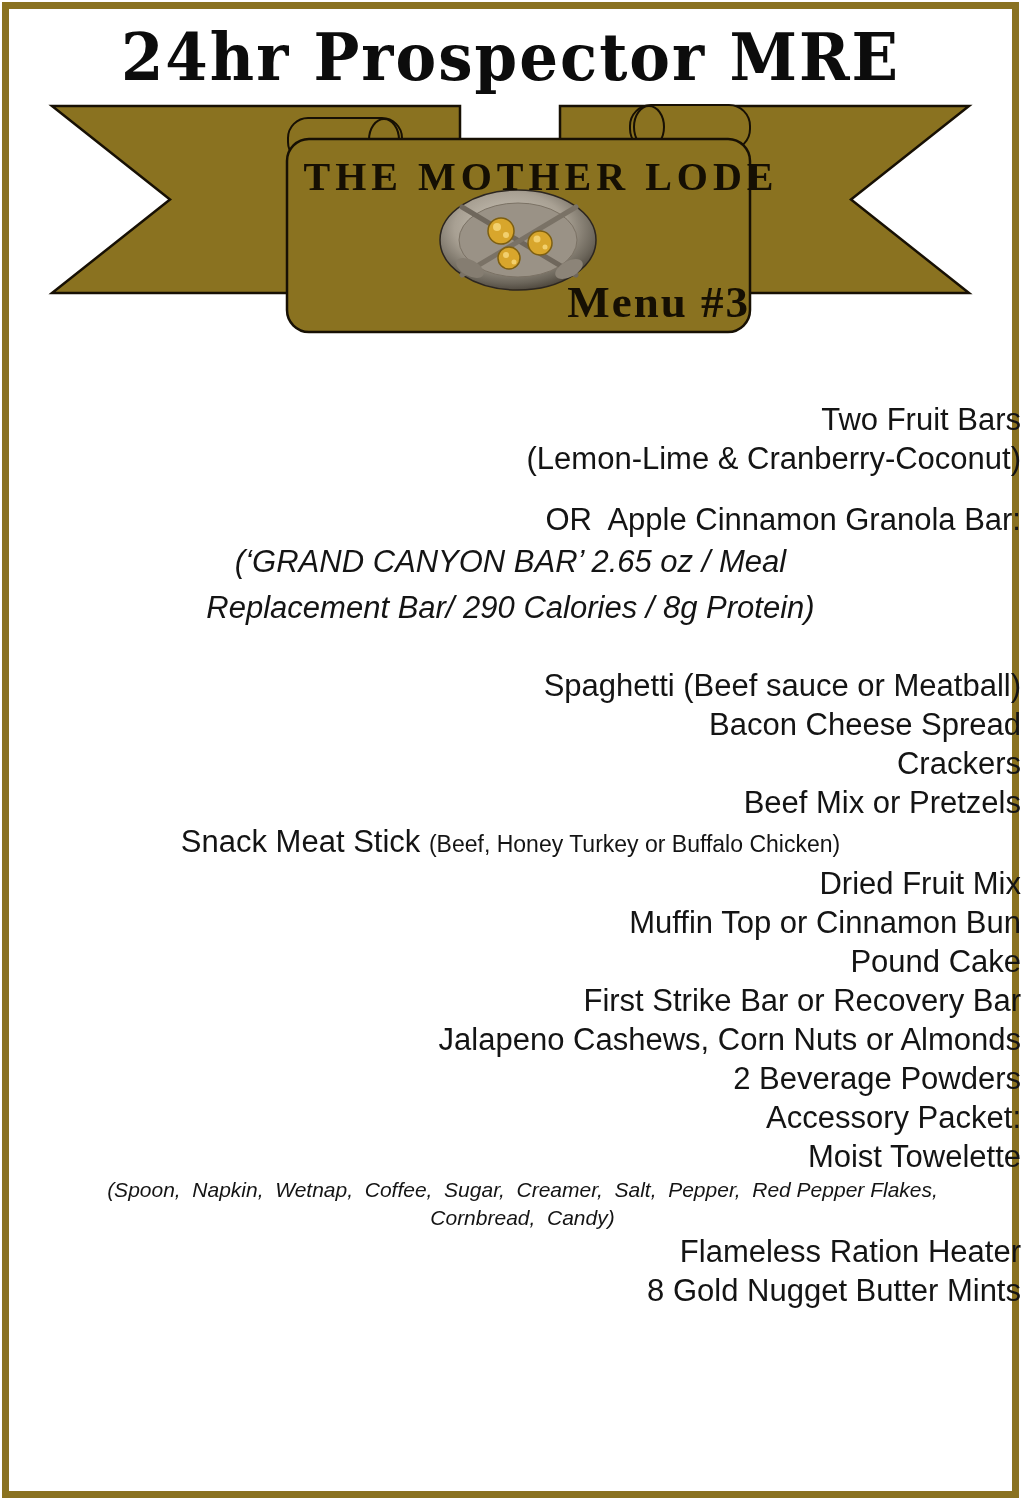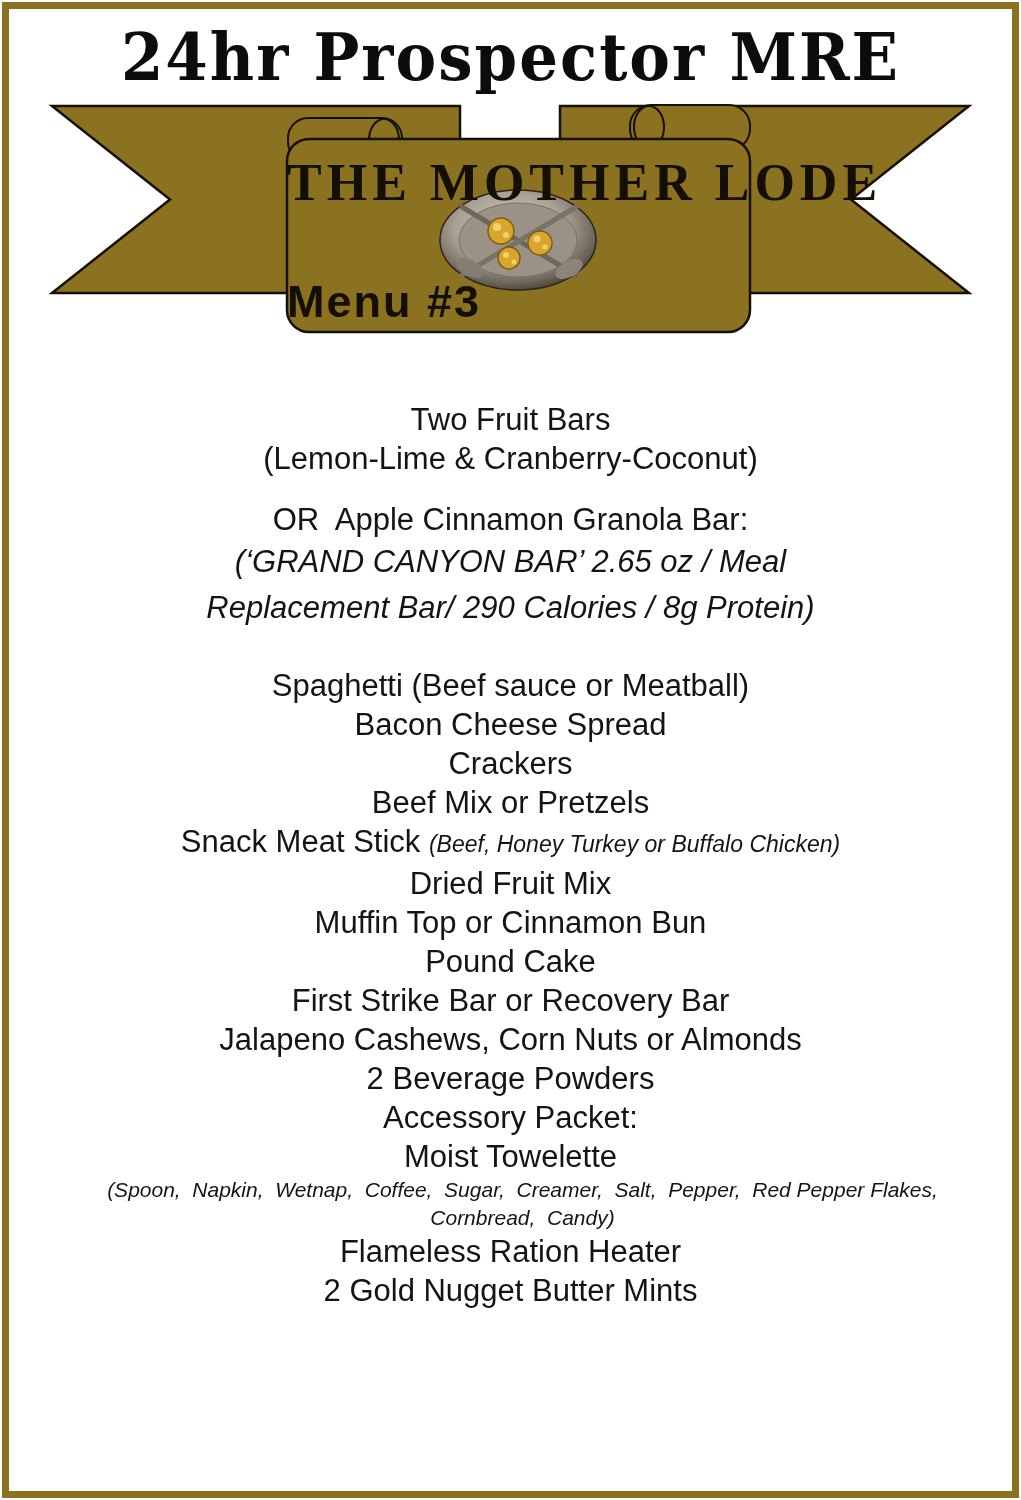--- a/index.html
+++ b/index.html
@@ -18,35 +18,35 @@
     white-space:pre;
   }
 
   .ribbon-svg { position:absolute; top:95px; left:0; width:1021px; height:250px; }
   .gold-shape { fill:var(--gold); stroke:var(--outline); stroke-width:2.5; }
   .gold-shape.thin { stroke-width:2; }
 
   .banner-text {
     position:absolute; top:153px; left:287px; width:508px;
     text-align:center; font-family:"Liberation Serif",serif; font-weight:bold;
-    font-size:52px; letter-spacing:5px; color:#150f03; white-space:pre;
+    font-size:40px; letter-spacing:5px; color:#150f03; white-space:pre;
   }
   .menu-label {
     position:absolute; top:276px; left:287px; width:463px;
-    text-align:left; font-family:Liberation Sans, sans-serif; font-weight:bold;
+    text-align:right; font-family:Liberation Serif, serif; font-weight:bold;
     font-size:45px; letter-spacing:2px; color:#150f03; white-space:pre;
   }
 
   .menu { position:absolute; top:400px; left:0; width:100%; text-align:center; color:var(--ink); }
   .line { white-space:pre; }
-  .line.main   { font-size:31px; line-height:39px; font-weight:300; }
+  .line.main   { font-size:31px; line-height:39px; font-weight:300;text-align:right; }
   .line.italic { font-size:31px; line-height:46px; font-style:italic; font-weight:300; }
   .line.small-italic { font-size:21px; line-height:28px; font-style:italic; font-weight:300;padding-left:24px; }
   .line.mixed  { font-size:31px; line-height:39px; font-weight:300; }
-  .mix-suffix  { font-size:23px; font-style:italic; }
+  .mix-suffix  { font-size:23px; }
   .spacer-sm { height:22px; }
   .spacer-lg { height:35px; }
 </style>
 </head>
 <body>
 
 <div class="frame"></div>
 
 <div class="page-title">24hr Prospector MRE</div>
 
@@ -113,14 +113,14 @@
     <div class="line main">Muffin Top or Cinnamon Bun</div>
     <div class="line main">Pound Cake</div>
     <div class="line main">First Strike Bar or Recovery Bar</div>
     <div class="line main">Jalapeno Cashews, Corn Nuts or Almonds</div>
     <div class="line main">2 Beverage Powders</div>
     <div class="line main">Accessory Packet:</div>
     <div class="line main">Moist Towelette</div>
     <div class="line small-italic">(Spoon,  Napkin,  Wetnap,  Coffee,  Sugar,  Creamer,  Salt,  Pepper,  Red Pepper Flakes,</div>
     <div class="line small-italic">Cornbread,  Candy)</div>
     <div class="line main">Flameless Ration Heater</div>
-    <div class="line main">2 Gold Nugget Butter Mints</div>
+    <div class="line main">8 Gold Nugget Butter Mints</div>
   </div>
 
 </body></html>

